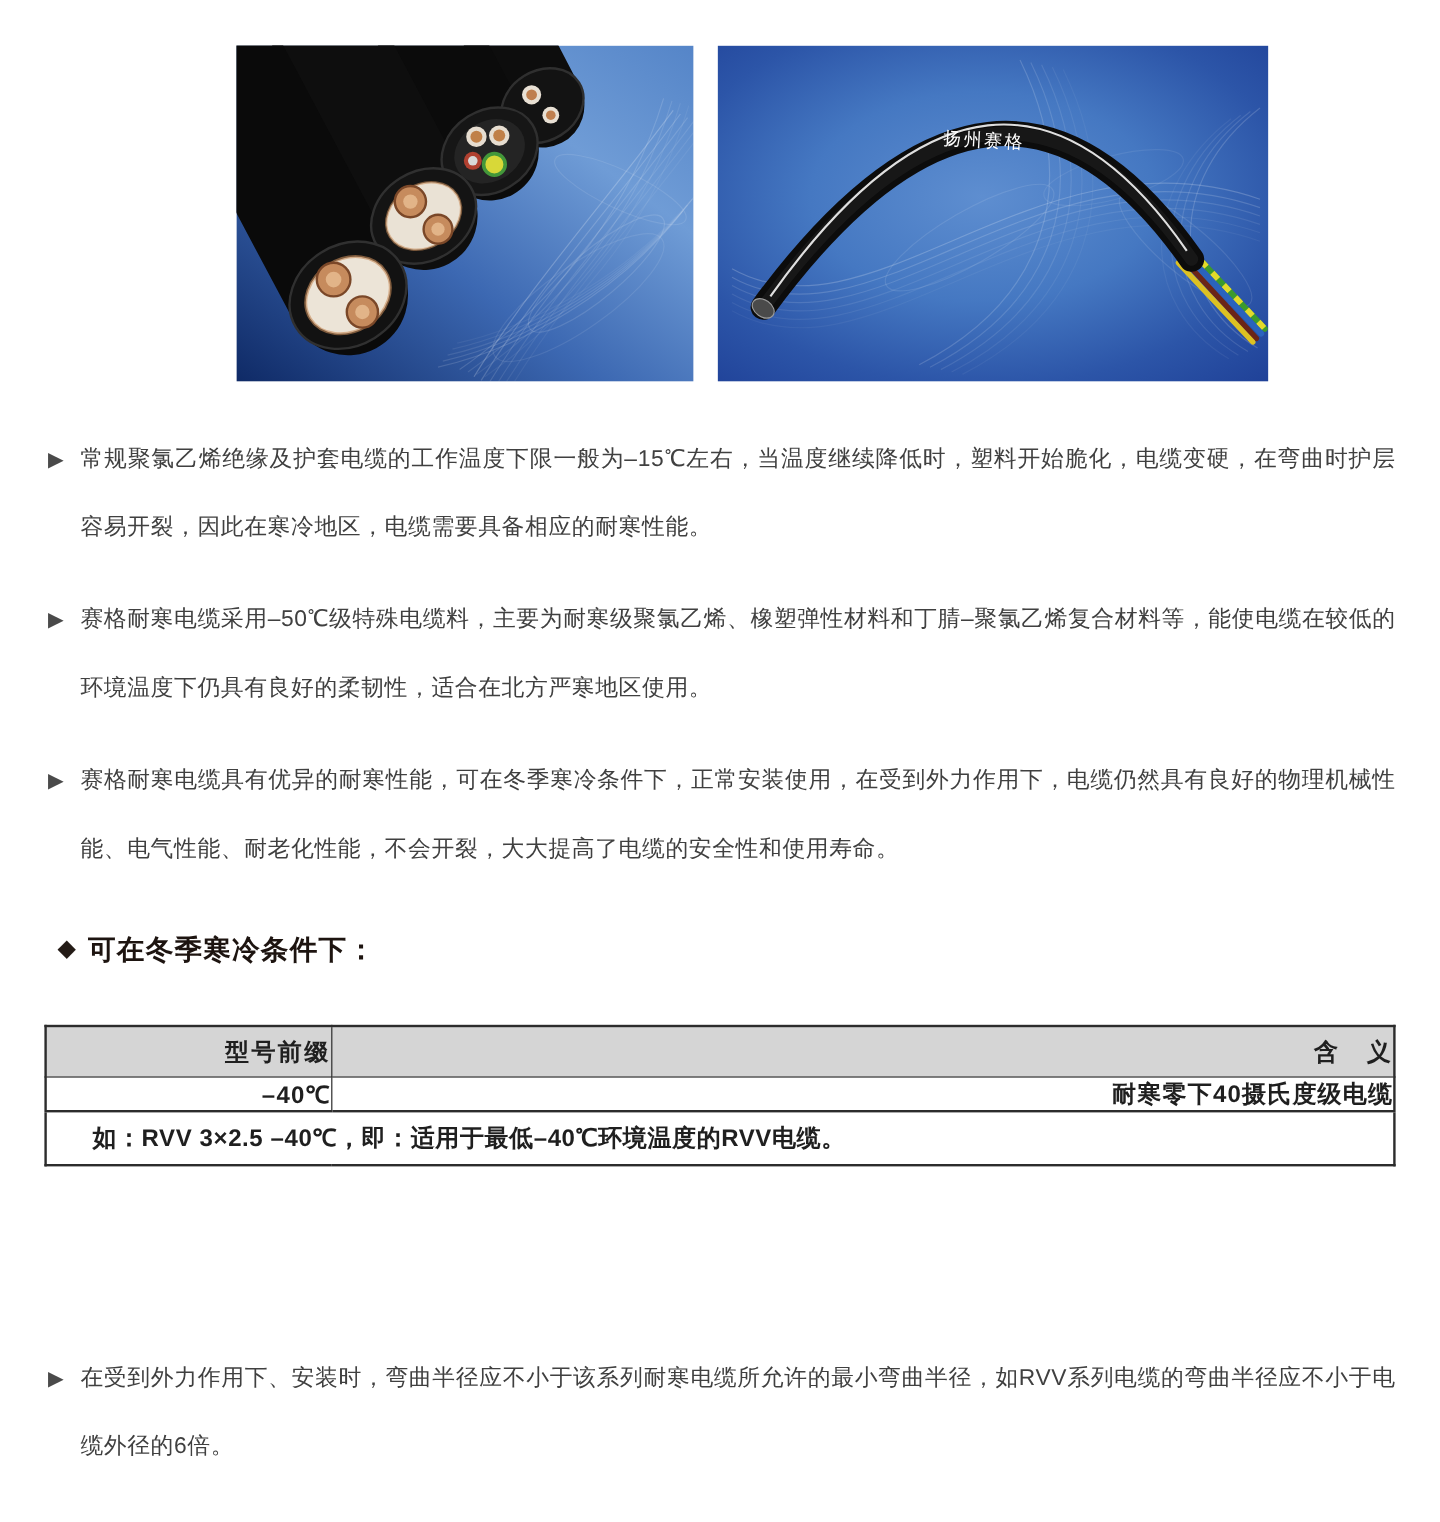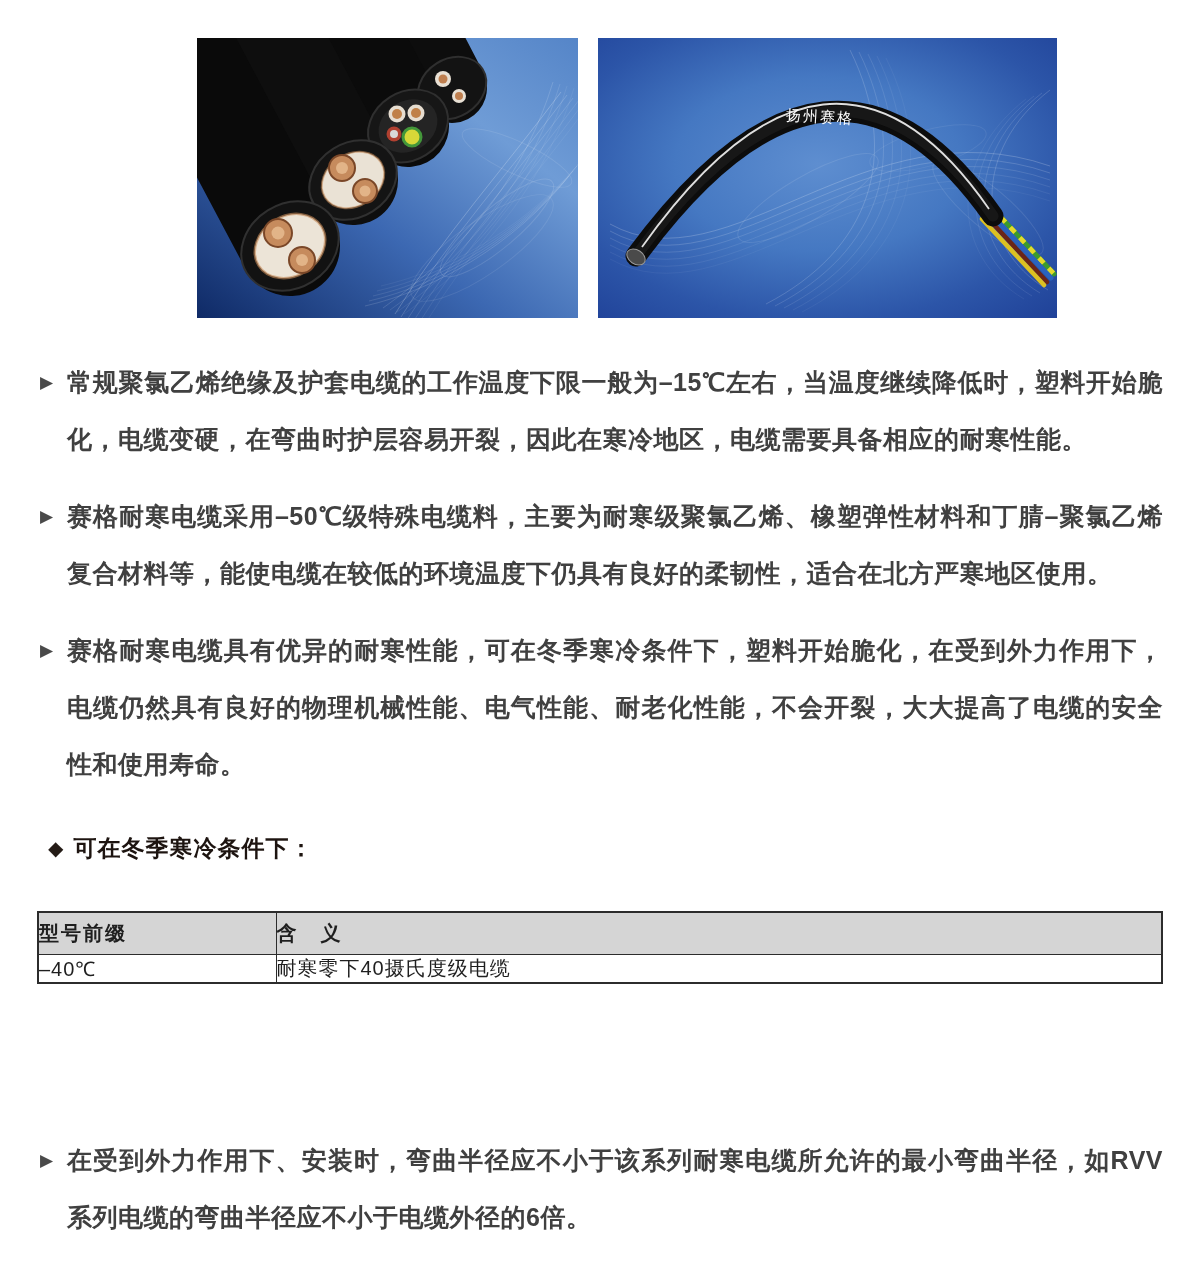--- a/index.html
+++ b/index.html
@@ -11,40 +11,40 @@
   .photo { display:block; }
 
   .content { padding:36px 37px 0 40px; }
 
   .bullet-para { display:flex; margin-bottom:20px; }
   .bullet-para .marker {
     width:27px; flex:0 0 27px; color:#4a4a4a; font-size:17px; line-height:57px;
     text-align:left;
   }
   .bullet-para .ptext {
-    flex:1; font-size:25px; line-height:57px; color:#404040; font-weight:700;
+    flex:1; font-size:19px; line-height:57px; color:#404040; font-weight:400;
     text-align:justify; text-justify:inter-ideograph; letter-spacing:0.5px;
     text-align-last:left;
   }
 
   .section-header { display:flex; align-items:center; margin:40px 0 0 8px; height:30px; }
   .section-header .diamond { color:#241b16; font-size:20px; margin-right:10px; line-height:30px; }
   .section-header .stitle { color:#1d1410; font-size:23px; font-weight:bold; letter-spacing:1px; }
 
   table.model-table {
     border-collapse:collapse; margin:48px 0 0 37px; width:1126px;
     border:2px solid #2c2c2c; table-layout:fixed;
   }
   table.model-table th, table.model-table td {
-    border:1px solid #2c2c2c; font-size:20px; color:#1f1f1f; text-align:left;
+    border:1px solid #2c2c2c; font-size:20px; color:#1f1f1f; text-align:right;
   }
   table.model-table th {
     height:42px; background:#d5d5d5; font-weight:600; letter-spacing:2px;
   }
-  table.model-table td { height:26px; font-weight:normal; letter-spacing:1px; }
+  table.model-table td { height:26px; font-weight:bold; letter-spacing:1px; }
   table.model-table tr.data-row td { border-bottom:2px solid #2c2c2c; }
   table.model-table td.note-cell {
     text-align:left; padding-left:38px; height:45px; font-weight:600; letter-spacing:0.5px;
   }
 
   .footer-para { margin-top:148px; }
 </style>
 </head>
 <body>
 
@@ -196,21 +196,21 @@
       <div class="ptext">常规聚氯乙烯绝缘及护套电缆的工作温度下限一般为–15℃左右，当温度继续降低时，塑料开始脆化，电缆变硬，在弯曲时护层容易开裂，因此在寒冷地区，电缆需要具备相应的耐寒性能。</div>
     </div>
 
     <div class="bullet-para">
       <div class="marker">▶</div>
       <div class="ptext">赛格耐寒电缆采用–50℃级特殊电缆料，主要为耐寒级聚氯乙烯、橡塑弹性材料和丁腈–聚氯乙烯复合材料等，能使电缆在较低的环境温度下仍具有良好的柔韧性，适合在北方严寒地区使用。</div>
     </div>
 
     <div class="bullet-para">
       <div class="marker">▶</div>
-      <div class="ptext">赛格耐寒电缆具有优异的耐寒性能，可在冬季寒冷条件下，塑料开始脆化，在受到外力作用下，电缆仍然具有良好的物理机械性能、电气性能、耐老化性能，不会开裂，大大提高了电缆的安全性和使用寿命。</div>
+      <div class="ptext">赛格耐寒电缆具有优异的耐寒性能，可在冬季寒冷条件下，正常安装使用，在受到外力作用下，电缆仍然具有良好的物理机械性能、电气性能、耐老化性能，不会开裂，大大提高了电缆的安全性和使用寿命。</div>
     </div>
 
     <div class="section-header">
       <span class="diamond">◆</span>
       <span class="stitle">可在冬季寒冷条件下：</span>
     </div>
 
     <table class="model-table" style="margin-left:-3px;">
       <colgroup>
           <col style="width:238px">
@@ -220,20 +220,23 @@
         <tr>
           <th>型号前缀</th>
           <th>含　义</th>
         </tr>
       </thead>
       <tbody>
         <tr class="data-row">
           <td>–40℃</td>
           <td>耐寒零下40摄氏度级电缆</td>
         </tr>
+        <tr>
+          <td class="note-cell" colspan="2">如：RVV 3×2.5 –40℃，即：适用于最低–40℃环境温度的RVV电缆。</td>
+        </tr>
       </tbody>
     </table>
 
     <div class="bullet-para footer-para">
       <div class="marker">▶</div>
       <div class="ptext">在受到外力作用下、安装时，弯曲半径应不小于该系列耐寒电缆所允许的最小弯曲半径，如RVV系列电缆的弯曲半径应不小于电缆外径的6倍。</div>
     </div>
 
   </div>
 </div>

